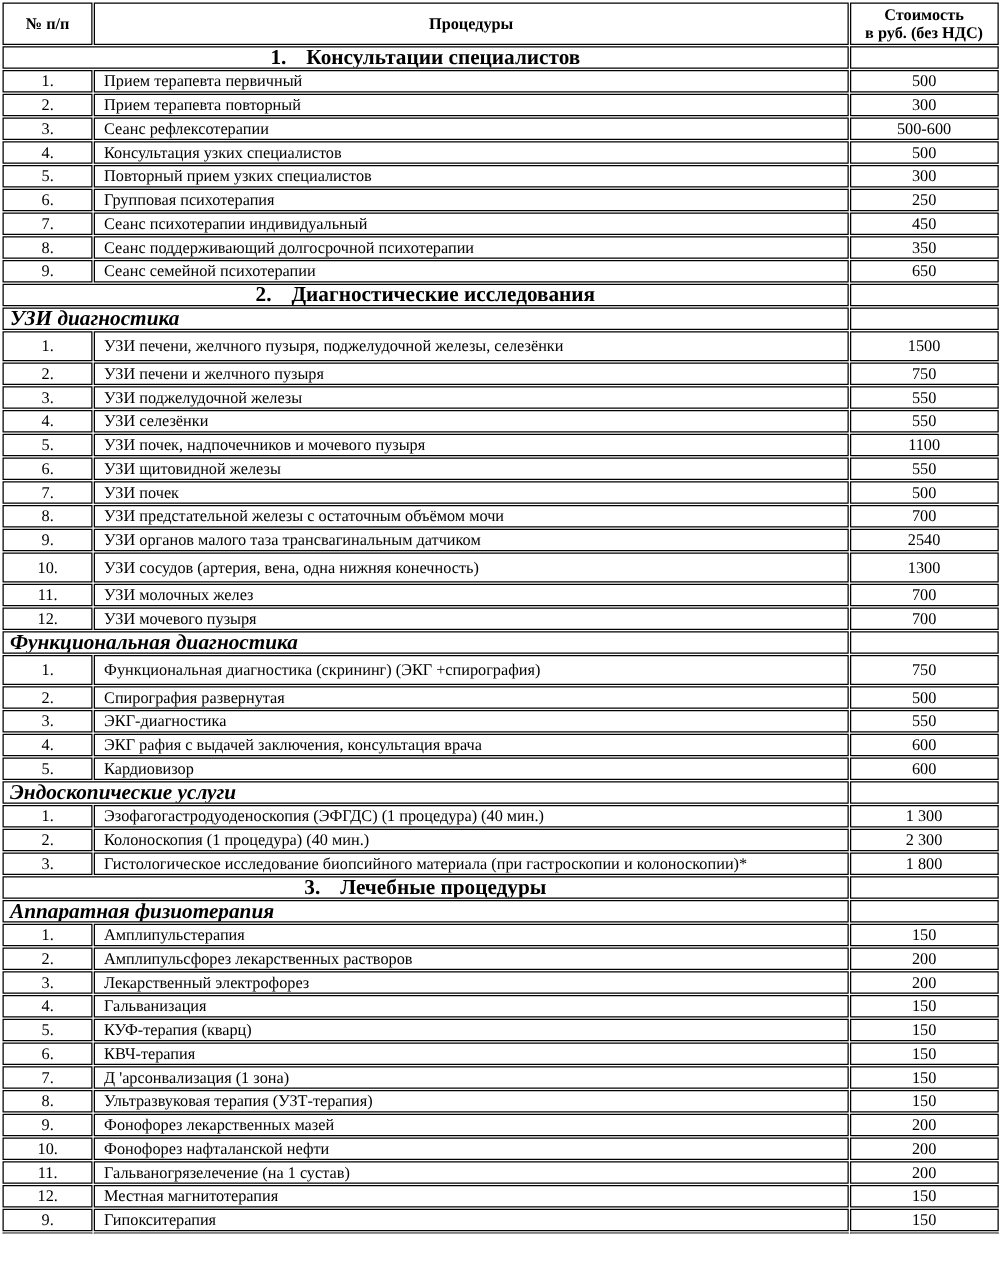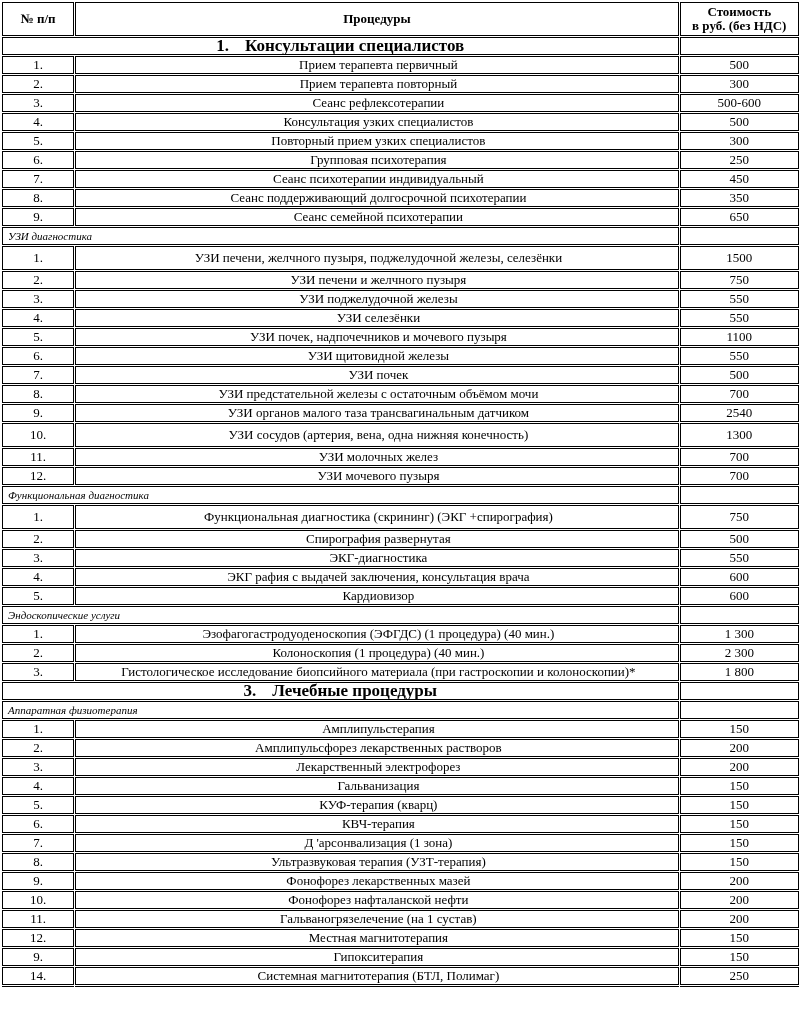--- a/index.html
+++ b/index.html
@@ -38,32 +38,32 @@
     overflow: hidden;
     white-space: nowrap;
     background: #ffffff;
   }
   .price-table th {
     font-weight: bold;
     text-align: center;
     padding: 2px 2px;
   }
   td.c { text-align: center; }
-  td.l { text-align: center; padding-left: 7px; }
+  td.l { text-align: left; padding-left: 7px; }
   td.section {
     font-weight: bold;
     text-align: center;
     font-size: 17px;
   }
   td.section .secnum { margin-right: 16px; }
   td.subsection {
-    font-weight: normal;
+    font-weight: bold;
     font-style: italic;
     text-align: left;
-    font-size: 11px;
+    font-size: 17px;
     padding-left: 5px;
   }
   tr.tall td { padding-top: 4px; padding-bottom: 4px; }
 </style>
 </head>
 <body>
 
 <div class="page">
   <table class="price-table">
     <colgroup>
@@ -125,20 +125,24 @@
           <td class="c">8.</td>
           <td class="l">Сеанс поддерживающий долгосрочной психотерапии</td>
           <td class="c">350</td>
         </tr>
         <tr>
           <td class="c">9.</td>
           <td class="l">Сеанс семейной  психотерапии</td>
           <td class="c">650</td>
         </tr>
         <tr>
+          <td class="section" colspan="2"><span class="secnum">2.</span><span>Диагностические исследования</span></td>
+          <td></td>
+        </tr>
+        <tr>
           <td class="subsection" colspan="2">УЗИ диагностика</td>
           <td></td>
         </tr>
         <tr class="tall">
           <td class="c">1.</td>
           <td class="l">УЗИ  печени, желчного пузыря, поджелудочной  железы, селезёнки</td>
           <td class="c">1500</td>
         </tr>
         <tr>
           <td class="c">2.</td>

